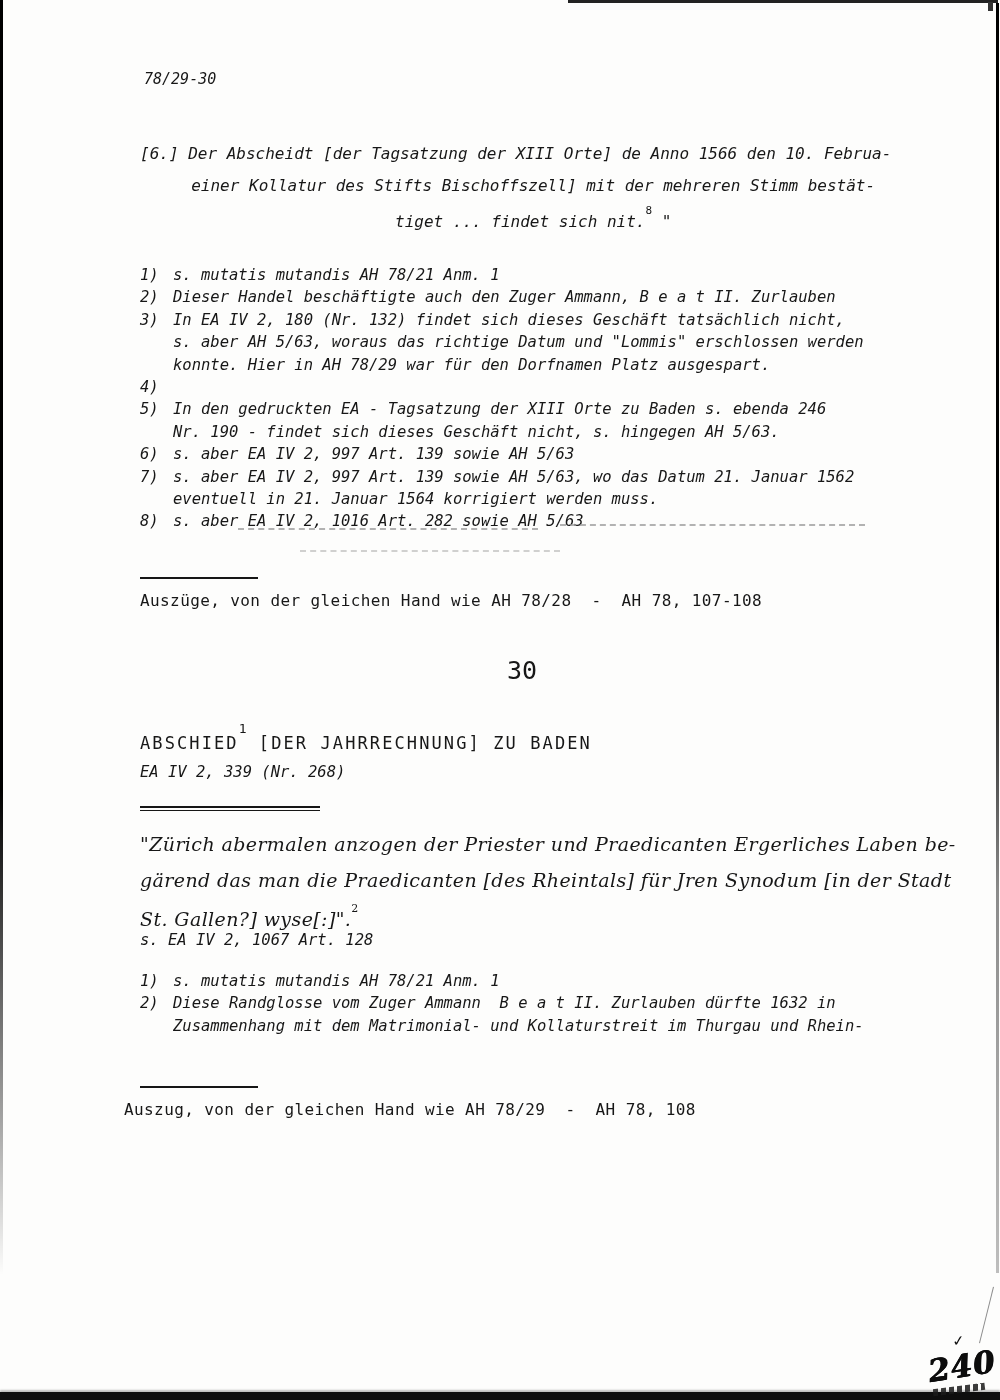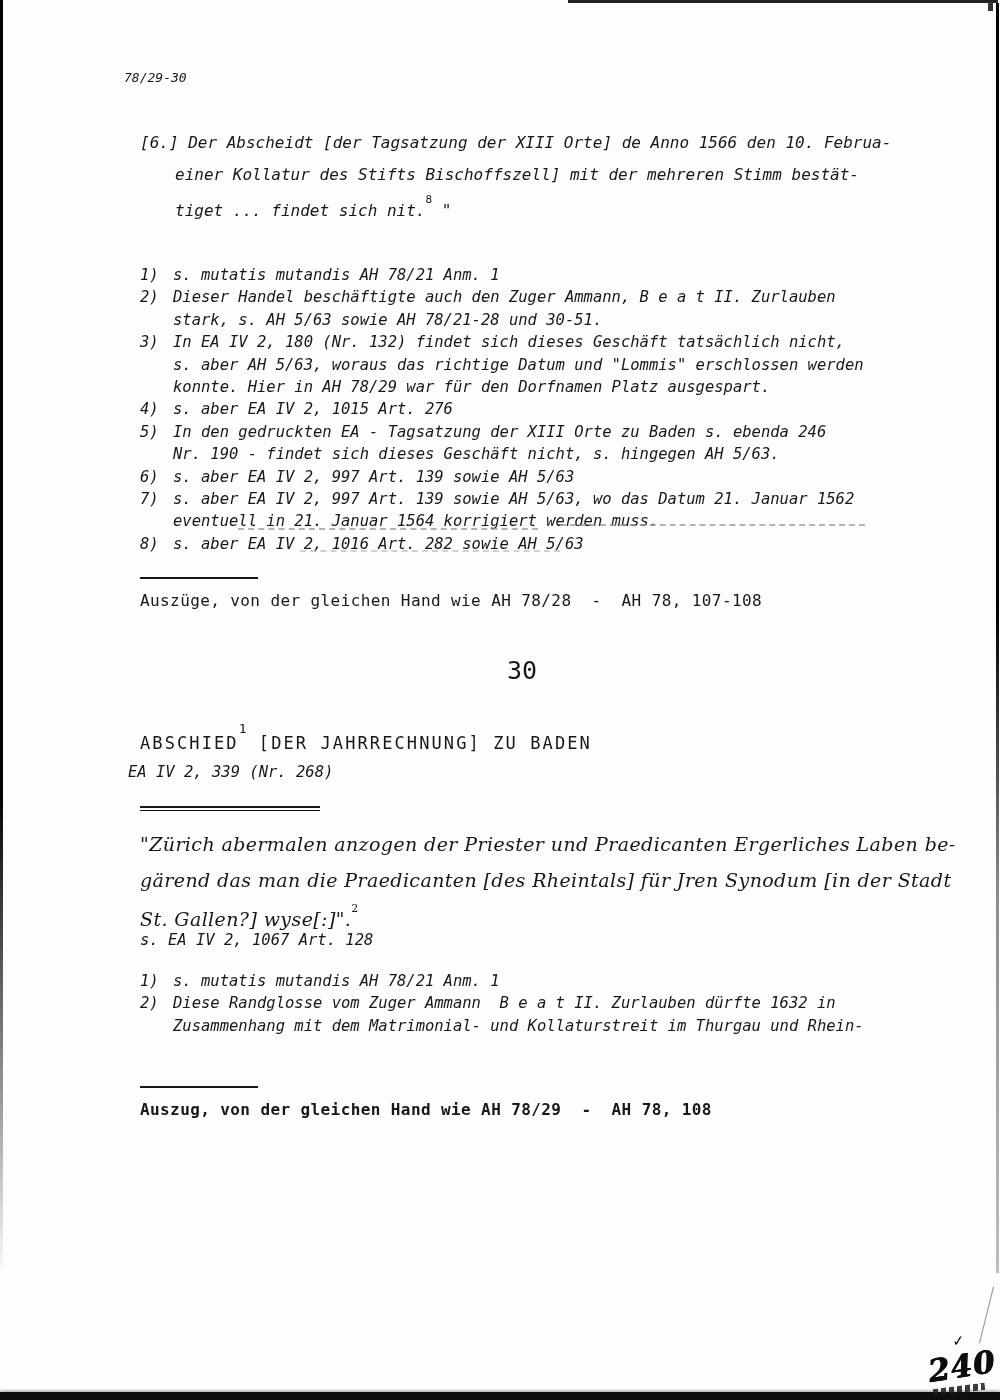--- a/index.html
+++ b/index.html
@@ -8,21 +8,21 @@
     overflow:hidden;color:#171717;
     font-family:"DejaVu Sans Mono","Liberation Mono",monospace;
   }
   .abs{position:absolute;}
   .line{white-space:pre;}
   
   .tw-i{font-family:"DejaVu Sans Mono","Liberation Mono",monospace;font-style:italic;}
   
   .tw{font-family:"DejaVu Sans Mono","Liberation Mono",monospace;font-style:normal;}
   
-  #intro-quote{left:140px;top:127px;font-size:16px;}
+  #intro-quote{left:140px;top:138px;font-size:16px;text-align:center;}
   #intro-quote .qline{height:32px;line-height:32px;}
   #intro-quote .qindent{padding-left:35px;}
   
   .fn-block{font-size:15.5px;}
   .fn{display:flex;}
   .fn-num{width:33px;flex:none;height:22.4px;line-height:22.4px;}
   .fn-line{height:22.4px;line-height:22.4px;}
   sup.note{font-size:11px;font-style:normal;position:relative;top:-7px;letter-spacing:0;}
   
   .heading{font-size:17px;letter-spacing:2.1px;}
@@ -55,55 +55,51 @@
 
 <div id="page">
 
   <div class="abs edge" style="left:0;top:0;width:3px;height:1275px;background:linear-gradient(#000 0%,#000 62%,rgba(0,0,0,0.35) 88%,rgba(0,0,0,0) 100%);"></div>
   <div class="abs edge" style="left:996px;top:3px;width:3px;height:1270px;background:linear-gradient(#000 0%,#000 48%,rgba(0,0,0,0.45) 70%,rgba(0,0,0,0.25) 100%);"></div>
   <div class="abs edge" style="left:568px;top:0;width:430px;height:3px;background:#222;"></div>
   <div class="abs edge" style="left:988px;top:2px;width:5px;height:9px;background:#333;"></div>
   <div class="abs" id="edge-diagonal" style="left:986px;top:1286px;"></div>
   <div class="abs edge" style="left:0;top:1392px;width:1000px;height:8px;background:#0e0e0e;box-shadow:0 -2px 2px rgba(0,0,0,0.25);"></div>
 
-  <div class="abs tw-i line" style="left:124px;top:70px;font-size:13px;">78/29-30</div>
+  <div class="abs tw-i line" style="left:144px;top:70px;font-size:15px;">78/29-30</div>
 
   <div class="abs tw-i" id="intro-quote">
     <div class="qline line">[6.] Der Abscheidt [der Tagsatzung der XIII Orte] de Anno 1566 den 10. Februa-</div>
     <div class="qline qindent line">einer Kollatur des Stifts Bischoffszell] mit der mehreren Stimm bestät-</div>
     <div class="qline qindent line"><span>tiget ... findet sich nit.</span><sup class="note">8</sup><span> "</span></div>
   </div>
 
   <div class="abs tw-i fn-block" style="left:140px;top:264px;">
     <div class="fn">
       <span class="fn-num line">1)</span>
       <div>
           <div class="fn-line line">s. mutatis mutandis AH 78/21 Anm. 1</div>
         </div>
     </div>
     <div class="fn">
       <span class="fn-num line">2)</span>
       <div>
         <div class="fn-line line">Dieser Handel beschäftigte auch den Zuger Ammann, B e a t II. Zurlauben</div>
-        <div class="fn-line line">stark, s. AH 5/63 sowie AH 78/21-28 und 30-51.</div>
       </div>
     </div>
     <div class="fn">
       <span class="fn-num line">3)</span>
       <div>
         <div class="fn-line line">In EA IV 2, 180 (Nr. 132) findet sich dieses Geschäft tatsächlich nicht,</div>
         <div class="fn-line line">s. aber AH 5/63, woraus das richtige Datum und "Lommis" erschlossen werden</div>
         <div class="fn-line line">konnte. Hier in AH 78/29 war für den Dorfnamen Platz ausgespart.</div>
       </div>
     </div>
     <div class="fn">
       <span class="fn-num line">4)</span>
-      <div>
-          <div class="fn-line line">s. aber EA IV 2, 1015 Art. 276</div>
-        </div>
     </div>
     <div class="fn">
       <span class="fn-num line">5)</span>
       <div>
         <div class="fn-line line">In den gedruckten EA - Tagsatzung der XIII Orte zu Baden s. ebenda 246</div>
         <div class="fn-line line">Nr. 190 - findet sich dieses Geschäft nicht, s. hingegen AH 5/63.</div>
       </div>
     </div>
     <div class="fn">
       <span class="fn-num line">6)</span>
@@ -128,21 +124,21 @@
 
   <div class="abs dashes" style="left:238px;top:528px;width:300px;"></div>
   <div class="abs dashes" style="left:560px;top:524px;width:305px;"></div>
   <div class="abs dashes" style="left:300px;top:550px;width:260px;opacity:0.45;"></div>
 
   <div class="abs rule" style="left:140px;top:577px;width:118px;"></div>
   <div class="abs tw src-line line" style="left:140px;top:591px;">Auszüge, von der gleichen Hand wie AH 78/28  -  AH 78, 107-108</div>
 
   <div class="abs tw line" style="left:507px;top:656px;font-size:25px;font-stretch:condensed;">30</div>
   <div class="abs tw heading line" style="left:140px;top:730px;text-align:center;"><span>ABSCHIED</span><sup class="note" style="font-size:13px;top:-9px;">1</sup><span> [DER JAHRRECHNUNG] ZU BADEN</span></div>
-  <div class="abs tw-i ref-line line" style="left:128px;top:763px;">EA IV 2, 339 (Nr. 268)</div>
+  <div class="abs tw-i ref-line line" style="left:140px;top:763px;">EA IV 2, 339 (Nr. 268)</div>
 
   <div class="abs rule-double" style="left:140px;top:806px;width:180px;"></div>
 
   <div class="abs script" style="left:140px;top:826px;">
     <div class="qline line">"Zürich abermalen anzogen der Priester und Praedicanten Ergerliches Laben be-</div>
     <div class="qline line">gärend das man die Praedicanten [des Rheintals] für Jren Synodum [in der Stadt</div>
     <div class="qline line"><span>St. Gallen?] wyse[:]".</span><sup class="note">2</sup></div>
   </div>
 
   <div class="abs tw-i ref-line line" style="left:140px;top:931px;">s. EA IV 2, 1067 Art. 128</div>
@@ -157,19 +153,19 @@
     <div class="fn">
       <span class="fn-num line">2)</span>
       <div>
         <div class="fn-line line">Diese Randglosse vom Zuger Ammann  B e a t II. Zurlauben dürfte 1632 in</div>
         <div class="fn-line line">Zusammenhang mit dem Matrimonial- und Kollaturstreit im Thurgau und Rhein-</div>
       </div>
     </div>
   </div>
 
   <div class="abs rule" style="left:140px;top:1086px;width:118px;"></div>
-  <div class="abs tw src-line line" style="left:140px;top:1100px;font-weight:bold;">Auszug, von der gleichen Hand wie AH 78/29  -  AH 78, 108</div>
+  <div class="abs tw src-line line" style="left:124px;top:1100px;">Auszug, von der gleichen Hand wie AH 78/29  -  AH 78, 108</div>
 
   <div class="abs" id="hand-check" style="left:953px;top:1330px;">✓</div>
   <div class="abs" id="hand-number" style="left:928px;top:1348px;">240</div>
   <div class="abs" id="hand-smudge" style="left:933px;top:1386px;"></div>
 
 </div>
 
 </body></html>

